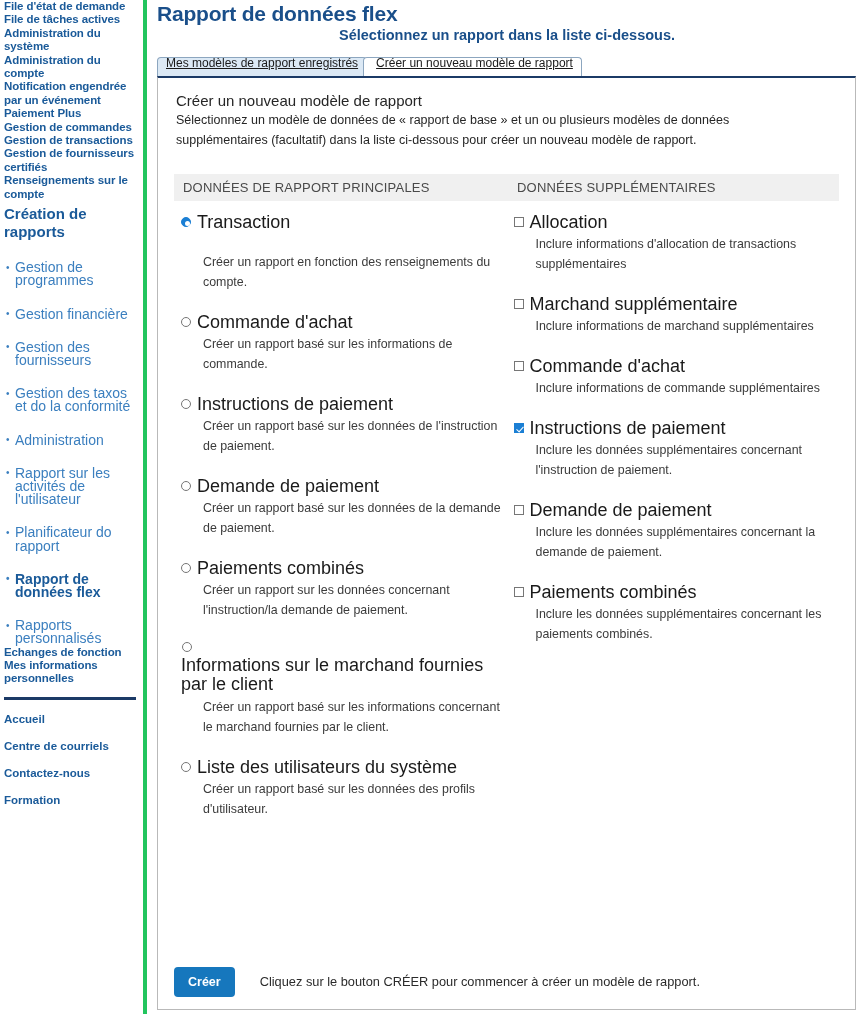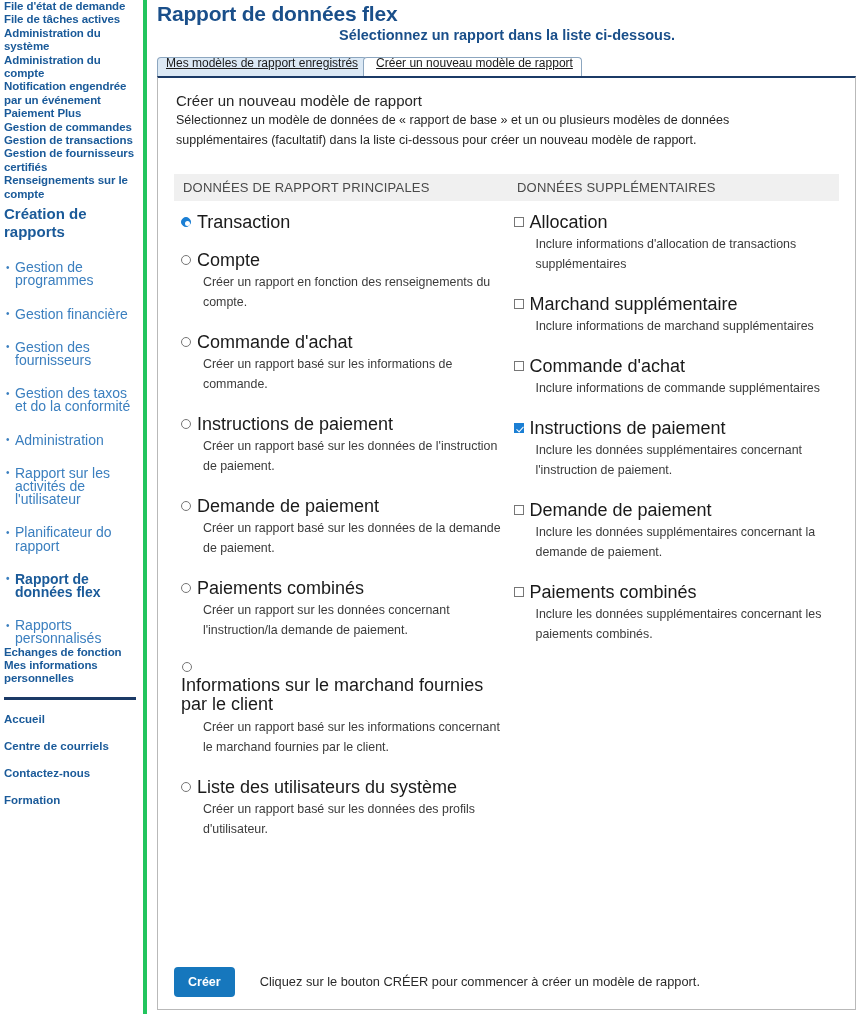--- a/index.html
+++ b/index.html
@@ -357,21 +357,20 @@
         <div class="col-header left">DONNÉES DE RAPPORT PRINCIPALES</div>
         <div class="col-header right">DONNÉES SUPPLÉMENTAIRES</div>
       </div>
 
       <div class="options">
         <div class="col left" id="primary-col">
             <div class="opt">
               <div class="opt-label"><span class="radio checked"></span><span>Transaction</span></div>
             </div>
             <div class="opt">
-              <div class="opt-label"><span class="radio"></span><span>Compte</span></div>
               <div class="opt-desc">Créer un rapport en fonction des renseignements du compte.</div>
             </div>
             <div class="opt">
               <div class="opt-label"><span class="radio"></span><span>Commande d'achat</span></div>
               <div class="opt-desc">Créer un rapport basé sur les informations de commande.</div>
             </div>
             <div class="opt">
               <div class="opt-label"><span class="radio"></span><span>Instructions de paiement</span></div>
               <div class="opt-desc">Créer un rapport basé sur les données de l'instruction de paiement.</div>
             </div>

